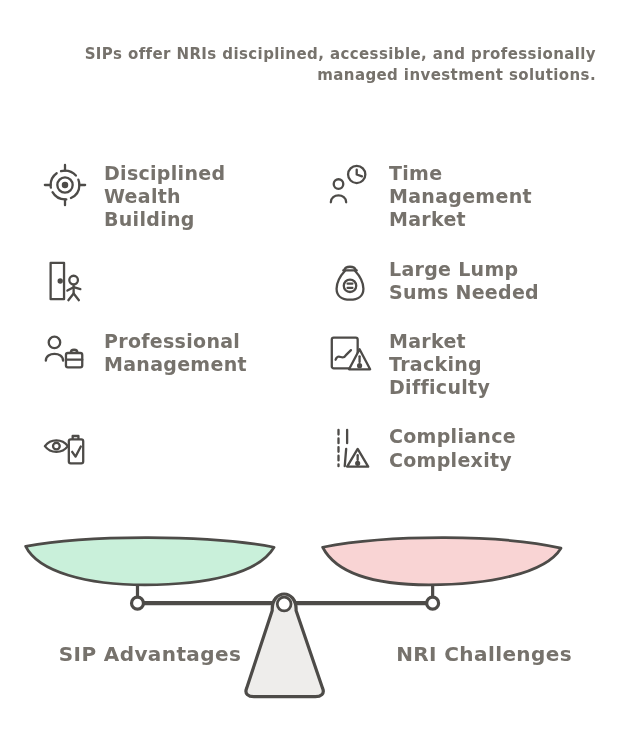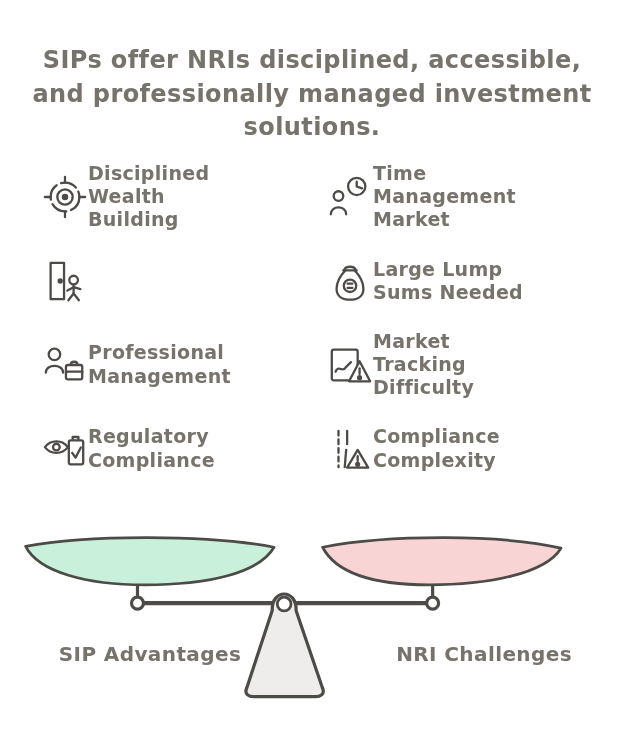--- a/index.html
+++ b/index.html
@@ -5,30 +5,30 @@
   html,body { margin:0; padding:0; background:#ffffff; }
   body {
     width:624px; height:736px; overflow:hidden;
     font-family:"DejaVu Sans","Liberation Sans",sans-serif;
     color:#75716b;
   }
   .container { position:relative; width:624px; height:736px; background:#fff; }
 
   .title {
     position:absolute; top:44px; left:28px; right:28px;
-    text-align:center; font-size:24px; font-weight:bold;
+    text-align:right; font-size:15px; font-weight:bold;
     line-height:1.4; letter-spacing:.4px; color:#76726c;
   }
 
   .items {
     position:absolute; top:162px; left:42px; width:550px;
     display:grid; grid-template-columns:265px 265px;
     grid-auto-rows:auto; row-gap:26px; column-gap:20px;
   }
-  .item { display:flex; align-items:center; gap:0; }
+  .item { display:flex; align-items:flex-start; gap:16px; }
   .item .label {
     font-size:19px; font-weight:bold; line-height:1.22;
     letter-spacing:.3px; color:#76726c; max-width:150px;
   }
   svg.icon {
     width:46px; height:46px; flex:0 0 46px;
     stroke:#4d4b48; stroke-width:2.4;
     stroke-linecap:round; stroke-linejoin:round;
   }
 
@@ -122,21 +122,20 @@
     </div>
 
     <div class="item">
       <svg class="icon" viewBox="0 0 48 48" fill="none">
         <path d="M3,22 C9,14 21,14 27,22 C21,30 9,30 3,22 Z"></path>
         <circle cx="15" cy="22" r="3.5"></circle>
         <path d="M32,15 V11.5 H38 V15"></path>
         <rect x="28" y="15" width="15" height="25" rx="2" fill="#ffffff"></rect>
         <path d="M31.5,28 L35,33 L40.5,22.5"></path>
       </svg>
-      <span class="label">Regulatory Compliance</span>
     </div>
 
     <div class="item">
       <svg class="icon" viewBox="0 0 48 48" fill="none">
         <path d="M12,5 V43" stroke-dasharray="5 4"></path>
         <path d="M21,5 L21,19 M20,25 L18.5,43"></path>
         <path d="M32,25 L43,43.5 H21 Z" fill="#ffffff"></path>
         <path d="M32,31.5 V36.5"></path>
         <circle cx="32" cy="40" r="1.5" fill="#4d4b48"></circle>
       </svg>

